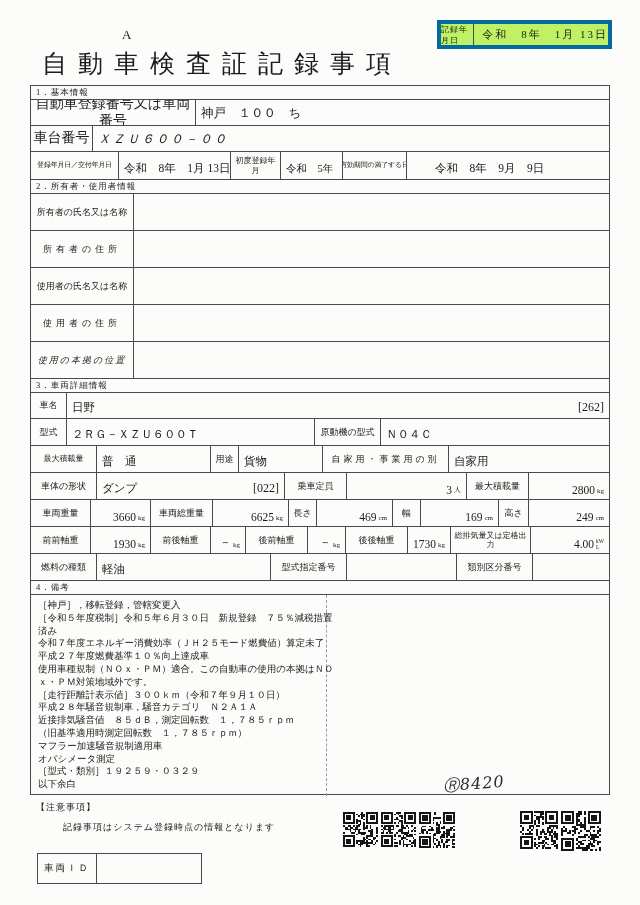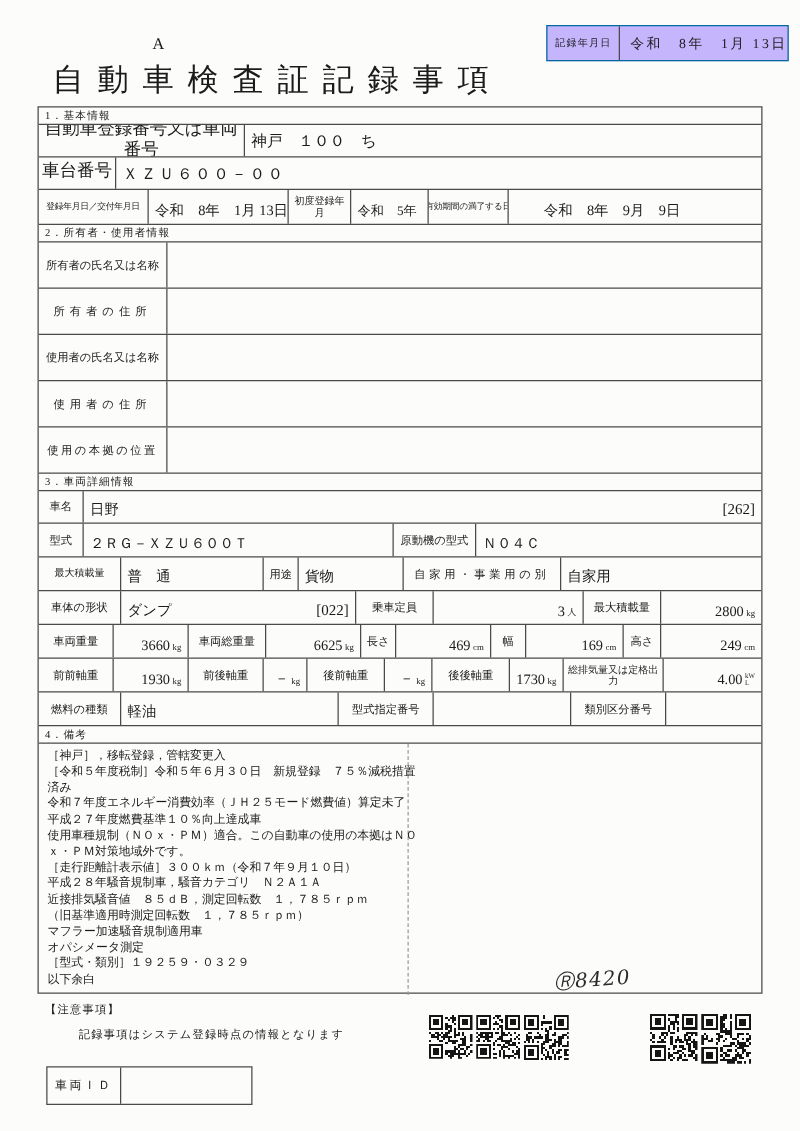--- a/index.html
+++ b/index.html
@@ -1,35 +1,35 @@
 <!DOCTYPE html>
 <html><head>
 <meta charset="utf-8">
 <style>
   html,body{margin:0;padding:0;background:#e8e8e6;}
   .page{position:relative;width:640px;height:905px;margin:0 auto;background:#fcfcfa;
         font-family:"Liberation Serif","DejaVu Serif",serif;color:#1b1b1b;overflow:hidden;}
   
-  .record-box{position:absolute;left:437px;top:20px;width:194px;height:29px;border:1px solid #0369a1;display:flex;box-sizing:border-box;background:#c4b5fd;}
+  .record-box{position:absolute;left:437px;top:20px;width:175px;height:29px;border:4px solid #0369a1;display:flex;box-sizing:border-box;background:#bef264;}
   .record-box .rlbl{width:59px;border-right:1px solid #4a4a4a;font-size:8px;display:flex;align-items:center;justify-content:center;letter-spacing:1px;}
   .record-box .rval{flex:1;font-size:11px;display:flex;align-items:center;padding-left:8px;letter-spacing:2px;white-space:nowrap;}
   .doc-mark{position:absolute;left:122px;top:27px;font-size:13px;}
   .title{position:absolute;left:42px;top:47px;font-size:25px;font-weight:normal;letter-spacing:11px;white-space:nowrap;margin:0;}
   
   .main{position:absolute;left:30px;top:85px;width:580px;height:710px;border:1px solid #4a4a4a;box-sizing:border-box;background:#fcfcfa;}
   .row{display:flex;border-bottom:1px solid #4a4a4a;box-sizing:border-box;align-items:stretch;}
   .sechead{height:14px;font-size:8.5px;display:flex;align-items:center;padding-left:5px;border-bottom:1px solid #4a4a4a;letter-spacing:1px;box-sizing:border-box;}
   .c{border-right:1px solid #4a4a4a;box-sizing:border-box;display:flex;overflow:hidden;flex:0 0 auto;}
   .row .c:last-child{border-right:none;flex:1 1 auto;}
   .lb{font-size:14px;align-items:center;justify-content:center;text-align:center;padding:0 2px;line-height:1.15;}
   .vl{font-size:11.5px;align-items:flex-end;padding:0 5px 3px 5px;}
   .num{justify-content:flex-end;padding-right:5px;}
   .unit{font-size:7px;margin-left:2px;padding-bottom:1px;}
   .unit-stack{display:flex;flex-direction:column;font-size:5.5px;line-height:5.5px;margin-left:2px;text-align:left;}
-  .sp3{letter-spacing:3px;} .sp4{letter-spacing:4px;} .sp2{letter-spacing:2px;}
+  .sp3{letter-spacing:3px;} .sp4{letter-spacing:4px;} .sp2{letter-spacing:2px;font-style:italic;}
   .f7{font-size:7px;white-space:nowrap;letter-spacing:-0.2px;} .f8{font-size:8px;} .f9{font-size:9px;}
   .between{justify-content:space-between;align-items:flex-end;}
   .code{font-size:12px;}
   
   .remarks{height:201px;display:flex;border-bottom:none;box-sizing:border-box;}
   .remarks-left{width:296px;border-right:1px dashed #9a9a9a;box-sizing:border-box;padding:4px 2px 0 7px;}
   .remarks-left div{font-size:9.5px;line-height:12.8px;white-space:nowrap;}
   .remarks-right{flex:1;position:relative;}
   .handwrite{position:absolute;left:116px;bottom:1px;font-size:16px;font-style:italic;
              font-family:"DejaVu Serif",serif;transform:rotate(-4deg);letter-spacing:1px;color:#2a2a2a;}

